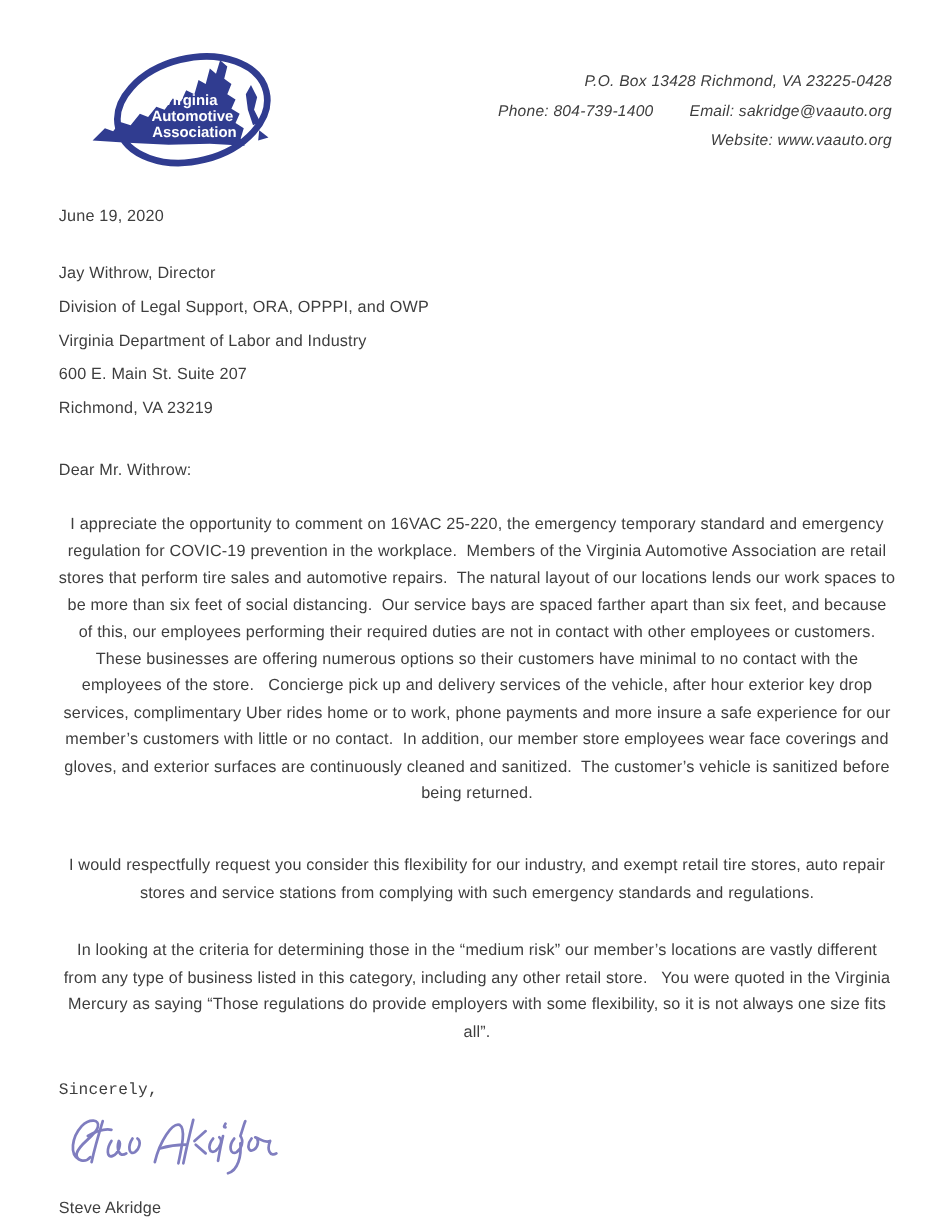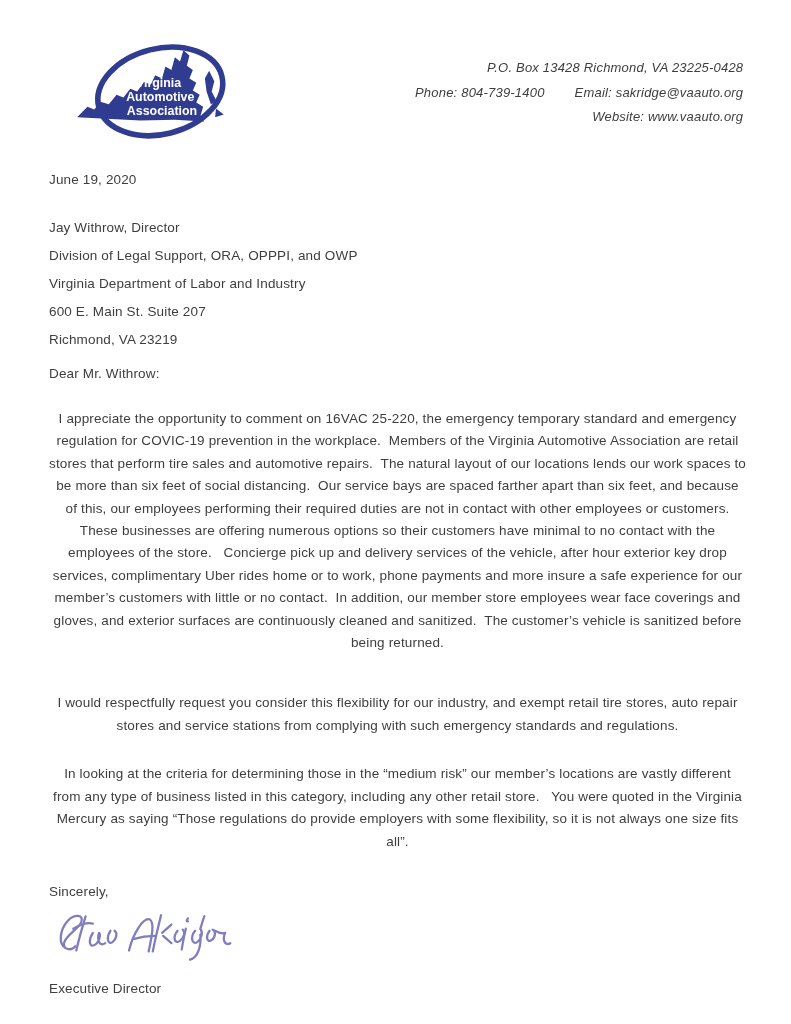--- a/index.html
+++ b/index.html
@@ -44,30 +44,30 @@
   .letter {
     position: absolute;
     left: 49px;
     top: 166px;
     width: 697px;
     font-size: 13.5px;
     letter-spacing: 0.15px;
   }
   .date-line { line-height: 28px; margin-bottom: 20px; }
   .recipient-line { line-height: 28px; }
-  .salutation { margin-top: 9px; line-height: 22px; }
+  .salutation { margin-top: 27px; line-height: 22px; }
   .para {
     margin: 23px 0 0 0;
     line-height: 22.4px;
     white-space: pre-wrap;
     text-align: center;
   }
   .para-2 { margin-top: 26px; }
   .para-3 { margin-top: 38px; }
-  .closing { margin-top: 28px; line-height: 22px; }
+  .closing { margin-top: 28px; line-height: 22px; font-family: Liberation Mono, monospace; }
   .signature-wrap {
     margin-top: 4px;
     height: 62px;
   }
   .sig-block-line { line-height: 28px; }
   .sig-block { margin-top: 6px; }
 </style>
 </head>
 <body>
 
@@ -133,18 +133,19 @@
           <path d="M105,25 L114,17 M106,28 L114,35"></path>
           <path d="M120,23 C115,29 117,36 122,33 C126,30 128,24 125,22"></path>
           <path d="M130,11 C129,13 128,14 130,14 M128,21 C126,29 125,35 124,41"></path>
           <path d="M137,23 C132,29 134,37 139,34 C143,31 145,25 142,21 C144,15 145,11 146,9 M142,27 C143,37 140,49 132,51"></path>
           <path d="M151,23 C147,28 148,35 153,32 C157,29 157,23 154,22 C158,23 161,27 166,25 C163,32 166,38 171,35"></path>
         </g>
       </svg>
     </div>
 
     <div class="sig-block">
+      <div class="sig-block-line">Steve Akridge</div>
       <div class="sig-block-line">Executive Director</div>
 
     </div>
   </div>
 
 </div>
 
 </body></html>

